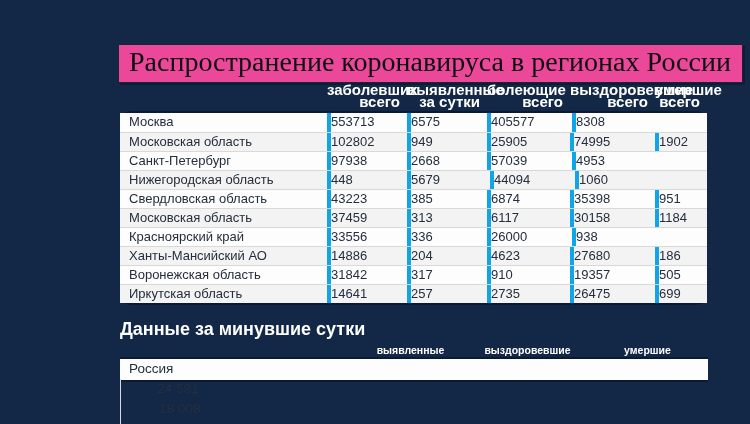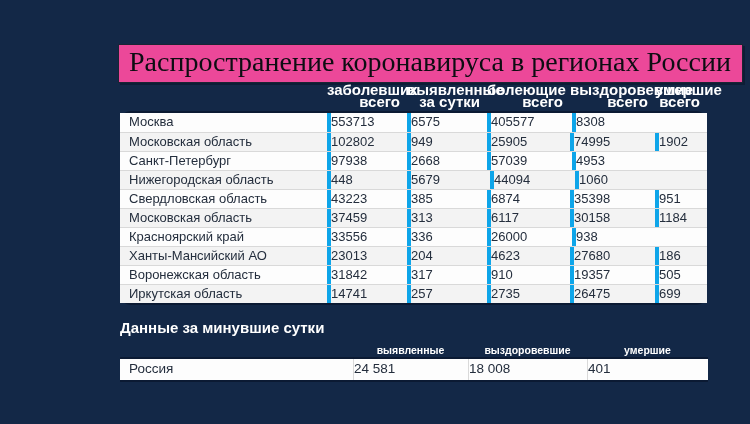--- a/index.html
+++ b/index.html
@@ -35,39 +35,39 @@
   .row + .row { border-top:1px solid #d9d9d9; }
   .cell {
     box-sizing:border-box; font-size:13px; color:#242e3d;
     line-height:18px; overflow:hidden; white-space:nowrap;
   }
   .cell.c0 { width:207px; padding-left:9px; text-align:left; }
   .num { text-align:left; padding-right:8px; border-left:4px solid #0ea5e9; }
   
   .daily-heading {
     position:absolute; left:120px; top:319px;
-    font-size:15px; font-weight:bold; color:#ffffff;
+    font-size:18px; font-weight:bold; color:#ffffff;
   }
   .dt-header { position:absolute; left:353px; top:344px; display:flex; }
   .dhcell {
     font-size:10.5px; font-weight:bold; color:#ffffff;
     text-align:center; box-sizing:border-box;
   }
   .d1{width:115px} .d2{width:119px} .d3{width:121px}
   .daily-table {
     position:absolute; left:120px; top:357px; width:588px;
     border-top:2px solid #0b1a33; border-bottom:2px solid #0b1a33;
   }
-  .drow { display:flex; height:21px; box-sizing:border-box; background:#fdfdfd; }
+  .drow { display:flex; height:21px; box-sizing:border-box; background:#fdfdfd;flex-direction:column; }
   .dcell {
     box-sizing:border-box; font-size:13.5px; color:#242e3d;
     line-height:20px; white-space:nowrap;
   }
   .dcell.d0 { width:233px; padding-left:9px; }
-  .dval { border-left:1px solid #d9d9d9; }
+  .dval { text-align:center; border-left:1px solid #d9d9d9; }
 </style>
 </head>
 <body>
 
 <div class="canvas">
 
   <div class="title-box">Распространение коронавируса в регионах России</div>
 
   <div class="mt-header">
     <div class="hcell c1">заболевших
@@ -130,37 +130,37 @@
     </div>
     <div class="row">
       <div class="cell c0">Красноярский край</div>
       <div class="cell num c1">33556</div>
       <div class="cell num c2">336</div>
       <div class="cell num c4">26000</div>
       <div class="cell num c5">938</div>
     </div>
     <div class="row">
       <div class="cell c0">Ханты-Мансийский АО</div>
-      <div class="cell num c1">23013</div>
+      <div class="cell num c1">14886</div>
       <div class="cell num c2">204</div>
       <div class="cell num c3">4623</div>
       <div class="cell num c4">27680</div>
       <div class="cell num c5">186</div>
     </div>
     <div class="row">
       <div class="cell c0">Воронежская область</div>
       <div class="cell num c1">31842</div>
       <div class="cell num c2">317</div>
       <div class="cell num c3">910</div>
       <div class="cell num c4">19357</div>
       <div class="cell num c5">505</div>
     </div>
     <div class="row">
       <div class="cell c0">Иркутская область</div>
-      <div class="cell num c1">14741</div>
+      <div class="cell num c1">14641</div>
       <div class="cell num c2">257</div>
       <div class="cell num c3">2735</div>
       <div class="cell num c4">26475</div>
       <div class="cell num c5">699</div>
     </div>
   </div>
 
   <div class="daily-heading">Данные за минувшие сутки</div>
 
   <div class="dt-header">

